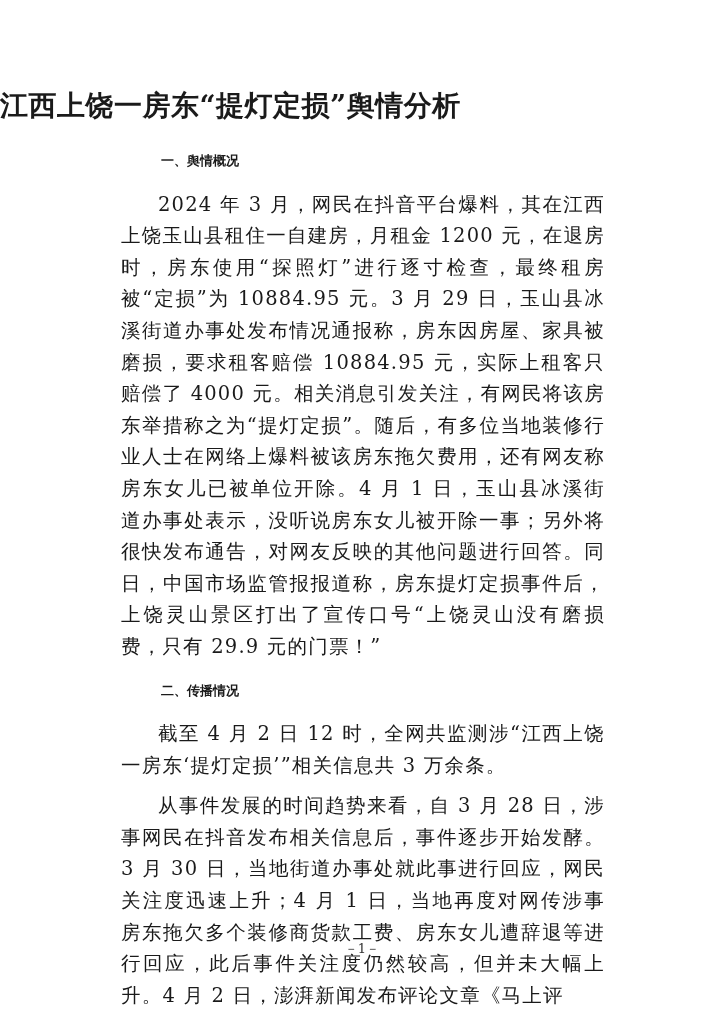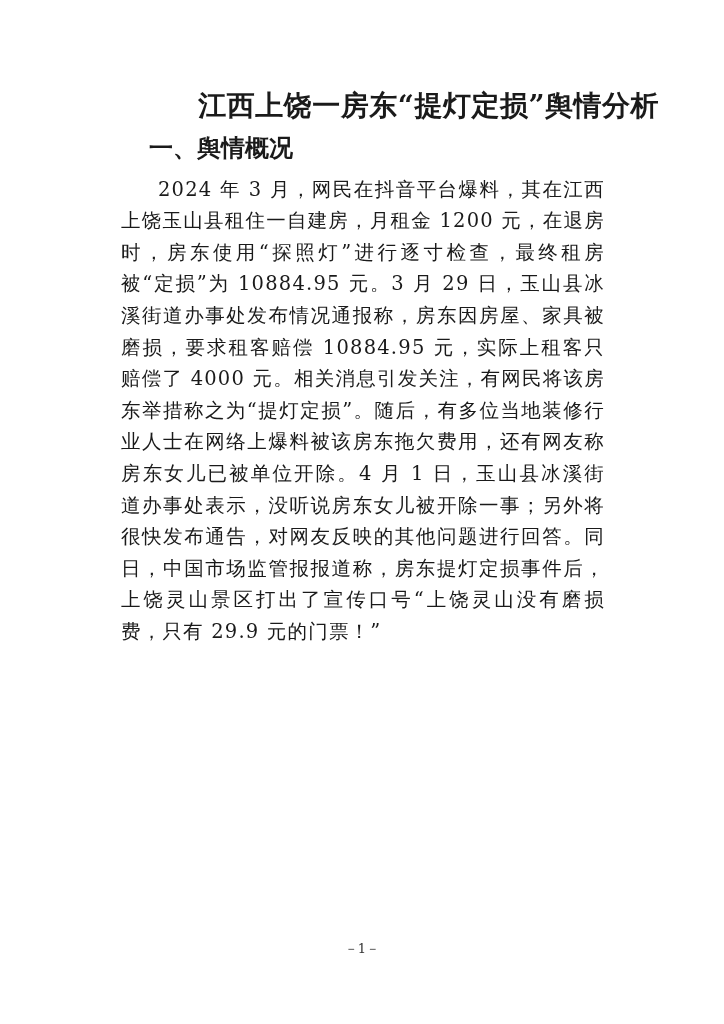--- a/index.html
+++ b/index.html
@@ -2,46 +2,51 @@
 <html><head>
 <meta charset="utf-8">
 <style>
   html, body { margin: 0; padding: 0; background: #ffffff; }
   body { width: 724px; height: 1024px; position: relative; overflow: hidden; }
   .page {
     position: absolute; left: 0; top: 0; width: 724px; height: 1024px; background: #fff;
     color: #1a1a1a;
   }
   .title {
-    position: absolute; left: 0; top: 86px; width: 659px; text-align: right;
+    position: absolute; left: 0; top: 86px; width: 659px; text-align: left;
     font-family: "DejaVu Serif", serif; font-weight: bold; font-size: 28px;
     letter-spacing: 0.5px; line-height: 40px; margin: 0;
   }
   .body {
     position: absolute; left: 112px; top: 133px; width: 502px;
     font-family: "DejaVu Serif", serif; font-size: 19.5px; line-height: 31.6px;
     text-align: justify; text-justify: inter-character;
   }
   .heading {
-    font-family: Liberation Serif, serif; font-weight: bold; font-size: 24px;
-    text-indent: 37px; margin: 0; line-height: 31.6px;
+    font-family: Liberation Sans, sans-serif; font-weight: bold; font-size: 13px;
+    text-indent: 37px; margin: 12px; line-height: 31.6px;
   }
   .para { margin: 9px; text-indent: 37px; letter-spacing: 1.2px; }
   .footer {
     position: absolute; left: 0; top: 940px; width: 724px; text-align: center;
     font-family: "DejaVu Serif", serif; font-size: 13px; color: #333;
   }
 </style>
 </head>
 <body>
 
 <div class="page">
   <h1 class="title">江西上饶一房东“提灯定损”舆情分析</h1>
 
   <div class="body">
     <div>
       <p class="heading">一、舆情概况</p>
       <p class="para">2024 年 3 月，网民在抖音平台爆料，其在江西上饶玉山县租住一自建房，月租金 1200 元，在退房时，房东使用“探照灯”进行逐寸检查，最终租房被“定损”为 10884.95 元。3 月 29 日，玉山县冰溪街道办事处发布情况通报称，房东因房屋、家具被磨损，要求租客赔偿 10884.95 元，实际上租客只赔偿了 4000 元。相关消息引发关注，有网民将该房东举措称之为“提灯定损”。随后，有多位当地装修行业人士在网络上爆料被该房东拖欠费用，还有网友称房东女儿已被单位开除。4 月 1 日，玉山县冰溪街道办事处表示，没听说房东女儿被开除一事；另外将很快发布通告，对网友反映的其他问题进行回答。同日，中国市场监管报报道称，房东提灯定损事件后，上饶灵山景区打出了宣传口号“上饶灵山没有磨损费，只有 29.9 元的门票！”</p>
     </div>
+    <div>
+      <p class="heading">二、传播情况</p>
+      <p class="para">截至 4 月 2 日 12 时，全网共监测涉“江西上饶一房东‘提灯定损’”相关信息共 3 万余条。</p>
+      <p class="para">从事件发展的时间趋势来看，自 3 月 28 日，涉事网民在抖音发布相关信息后，事件逐步开始发酵。3 月 30 日，当地街道办事处就此事进行回应，网民关注度迅速上升；4 月 1 日，当地再度对网传涉事房东拖欠多个装修商货款工费、房东女儿遭辞退等进行回应，此后事件关注度仍然较高，但并未大幅上升。4 月 2 日，澎湃新闻发布评论文章《马上评</p>
+    </div>
   </div>
 
   <div class="footer">－1－</div>
 </div>
 
 </body></html>

